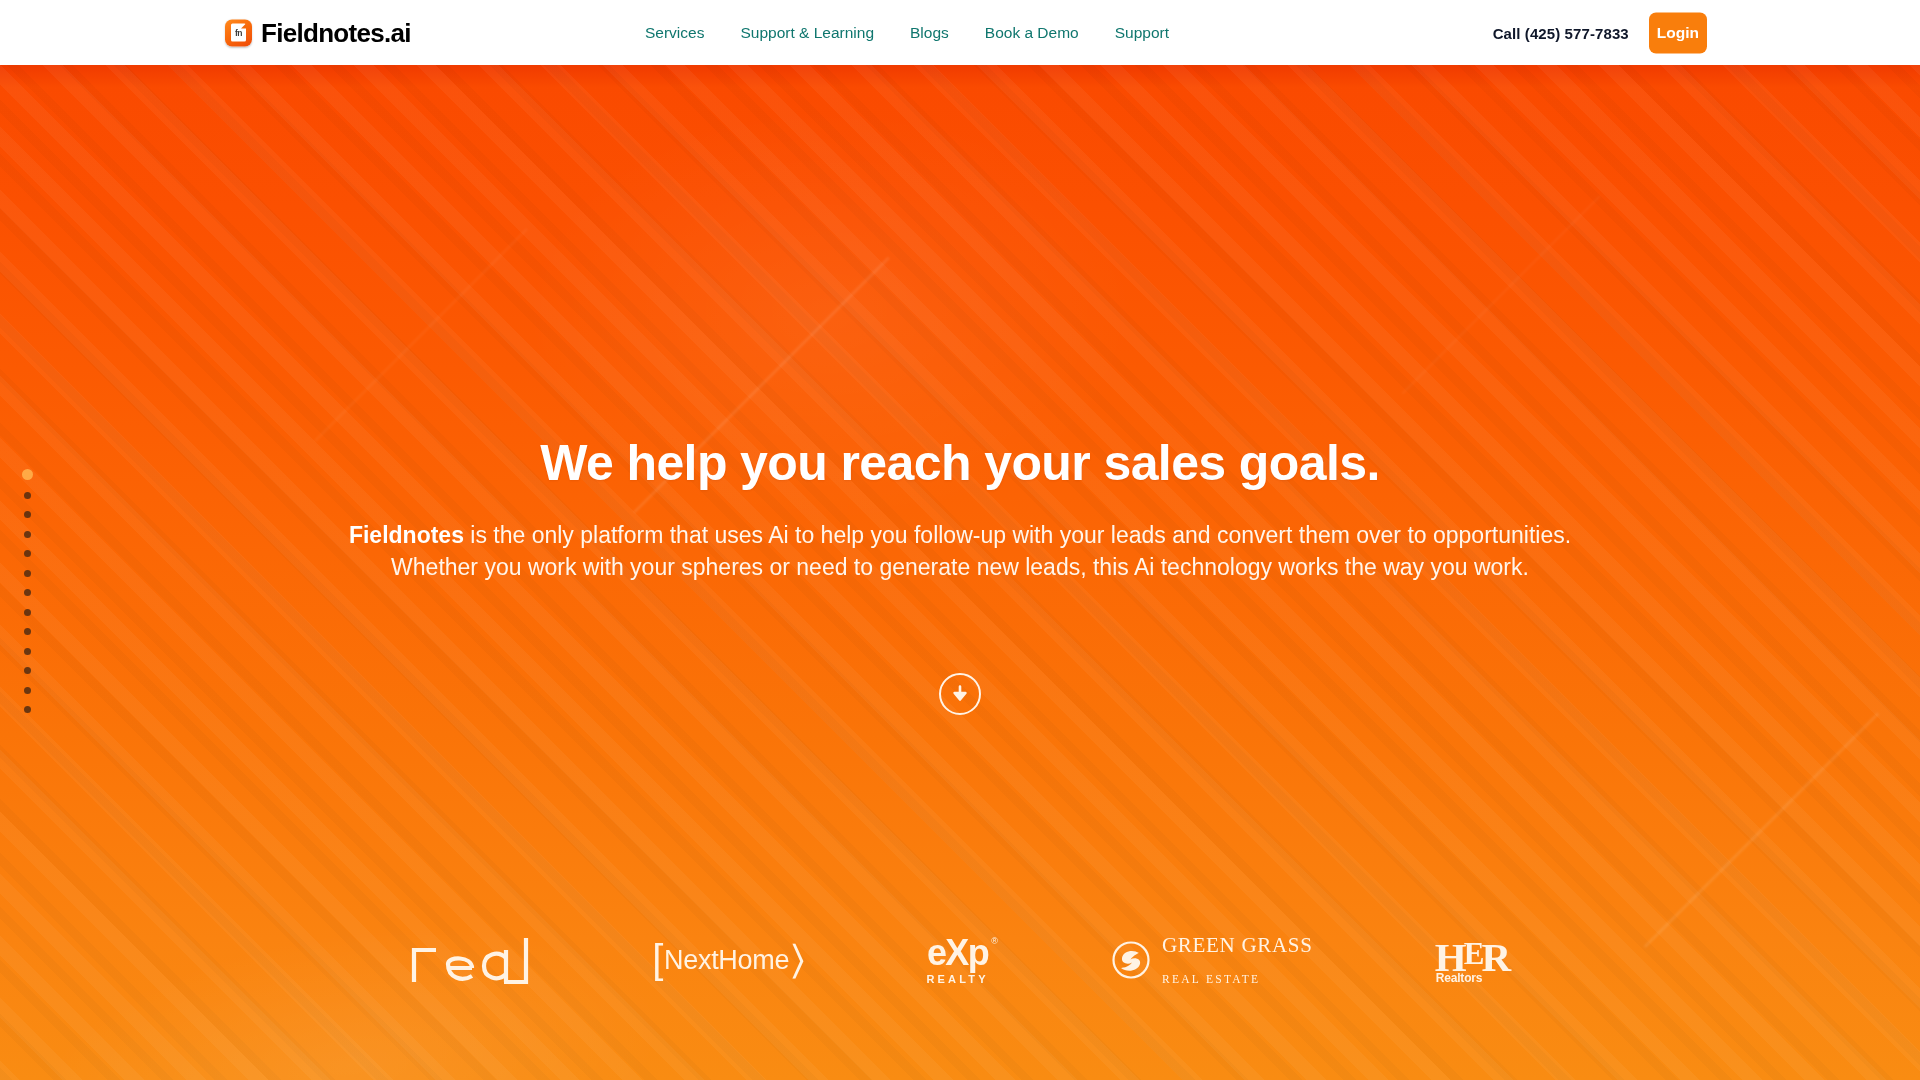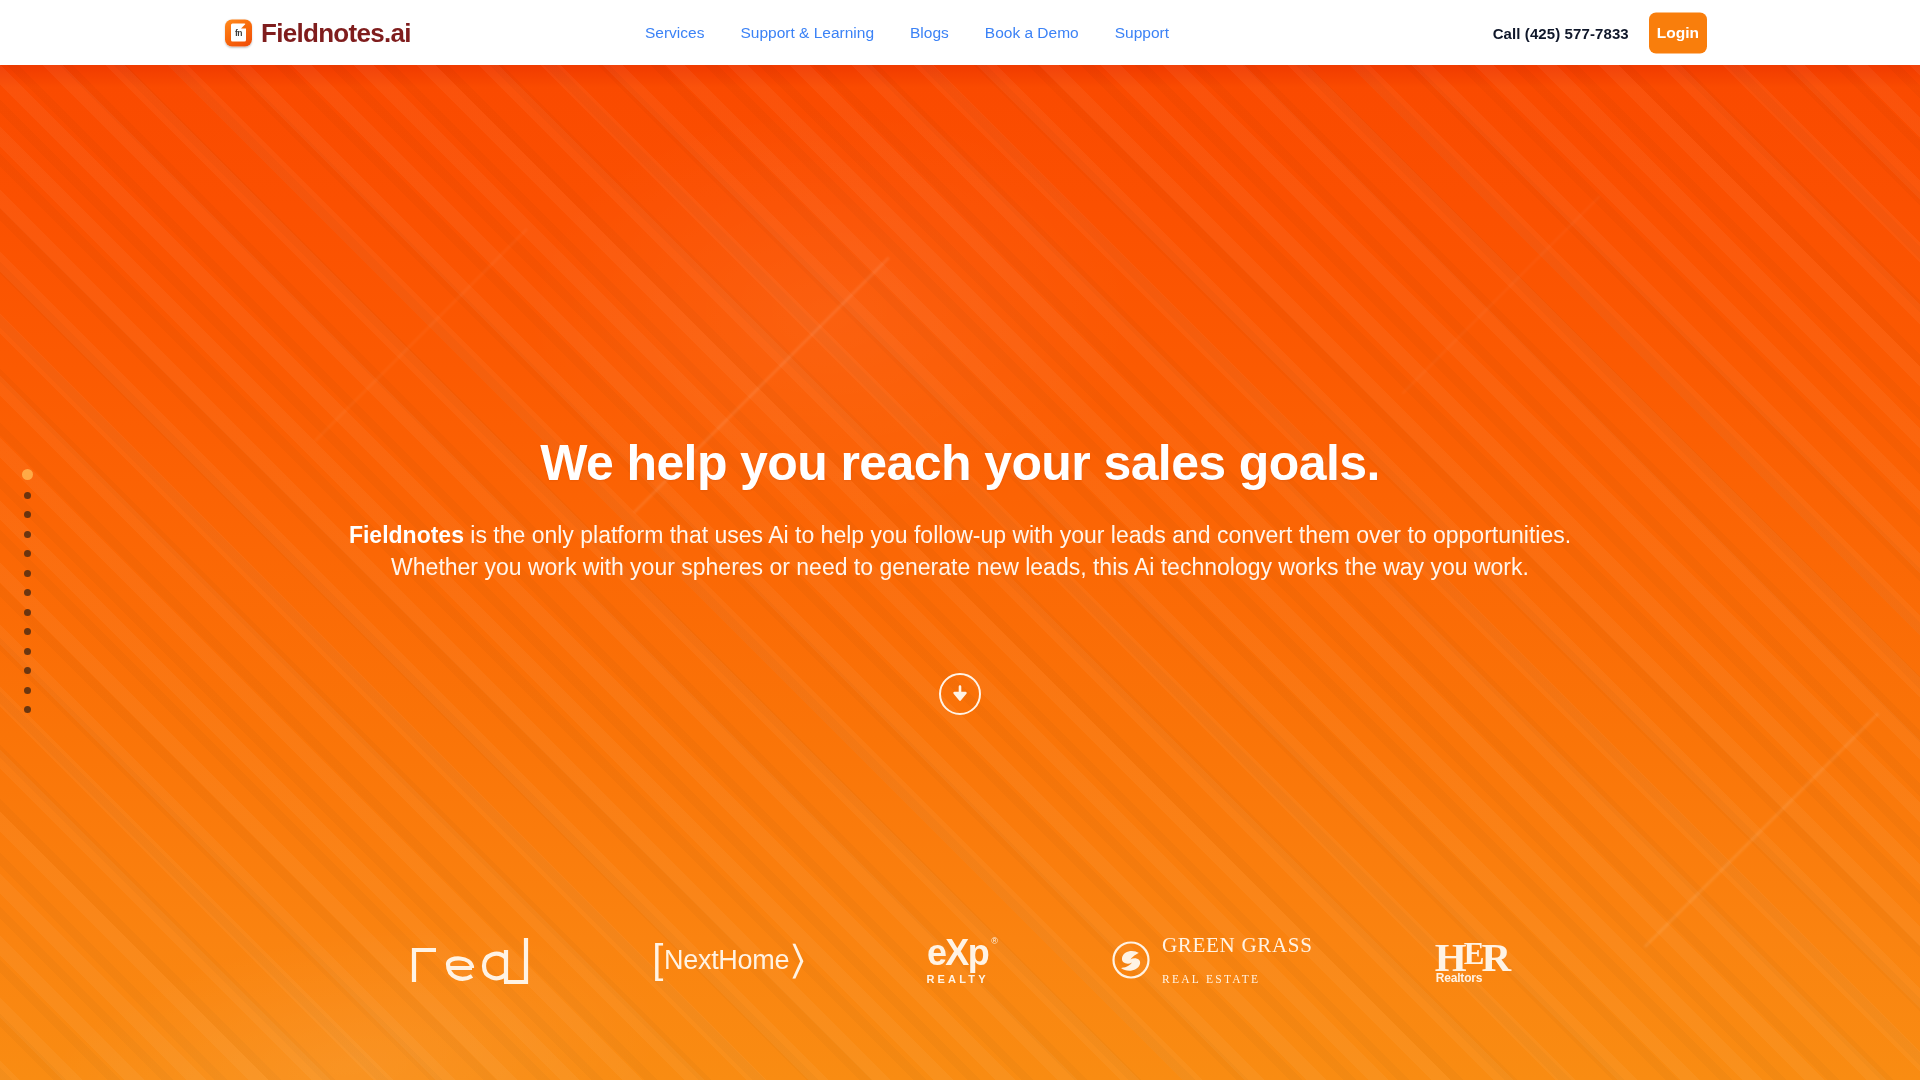--- a/index.html
+++ b/index.html
@@ -78,39 +78,39 @@
     font-size: 8.5px;
     font-weight: 700;
     color: #3c3c3c;
     letter-spacing: -0.4px;
     line-height: 1;
   }
 
   .brand-text {
     font-size: 26px;
     font-weight: 700;
-    color: #7f1d1d;
+    color: #000000;
     letter-spacing: -0.7px;
     line-height: 1;
     white-space: nowrap;
   }
 
   .nav {
     position: absolute;
     left: 645px;
     top: 50%;
     transform: translateY(-50%);
     display: flex;
     align-items: center;
     gap: 0;
   }
   .nav-item {
     font-size: 15.5px;
     font-weight: 500;
-    color: #3b82f6;
+    color: #0f766e;
     text-decoration: none;
     white-space: nowrap;
     padding: 6px 0;
     margin-right: 36px;
     cursor: pointer;
   }
   .nav-item:last-child { margin-right: 16px; }
 
   .header-right {
     position: absolute;

